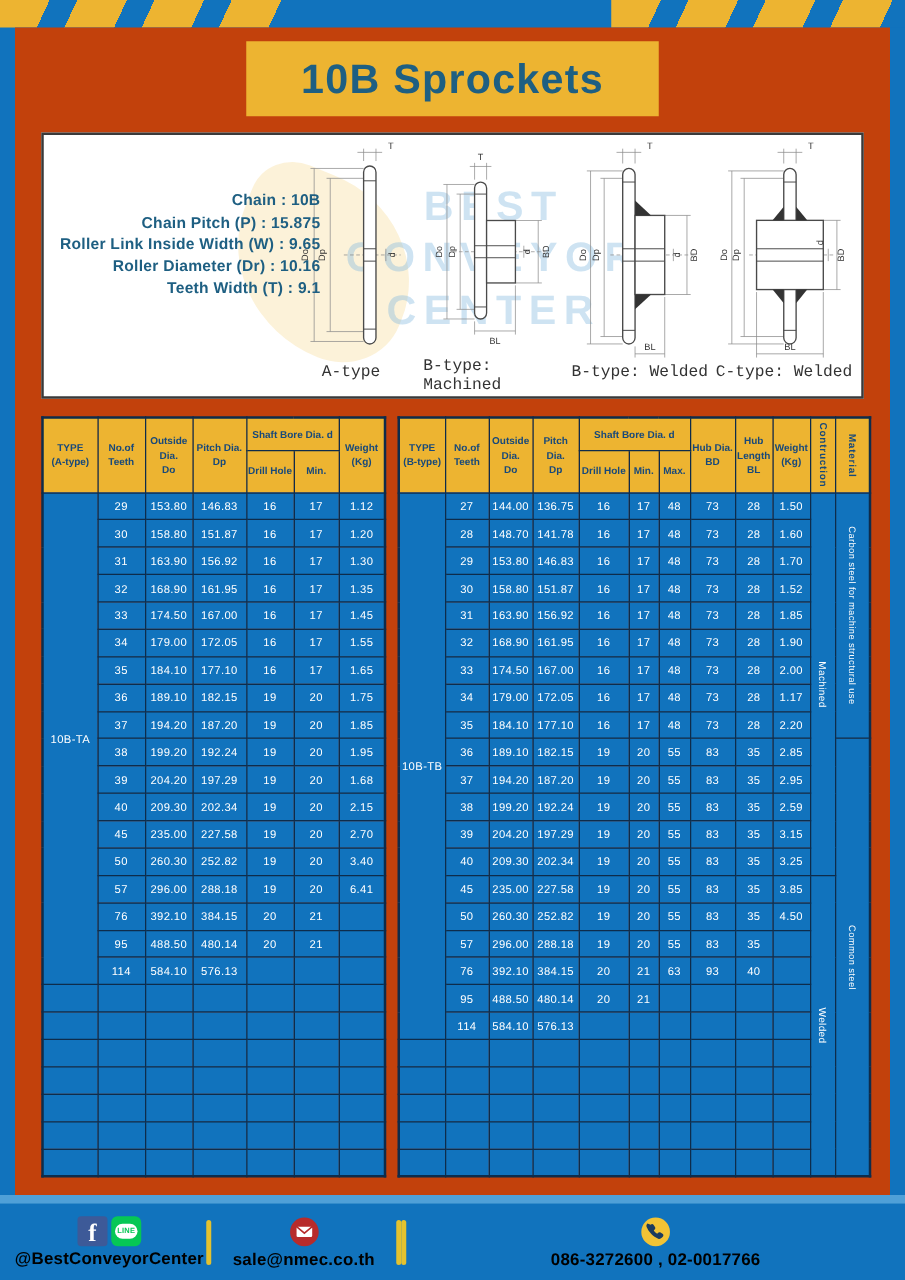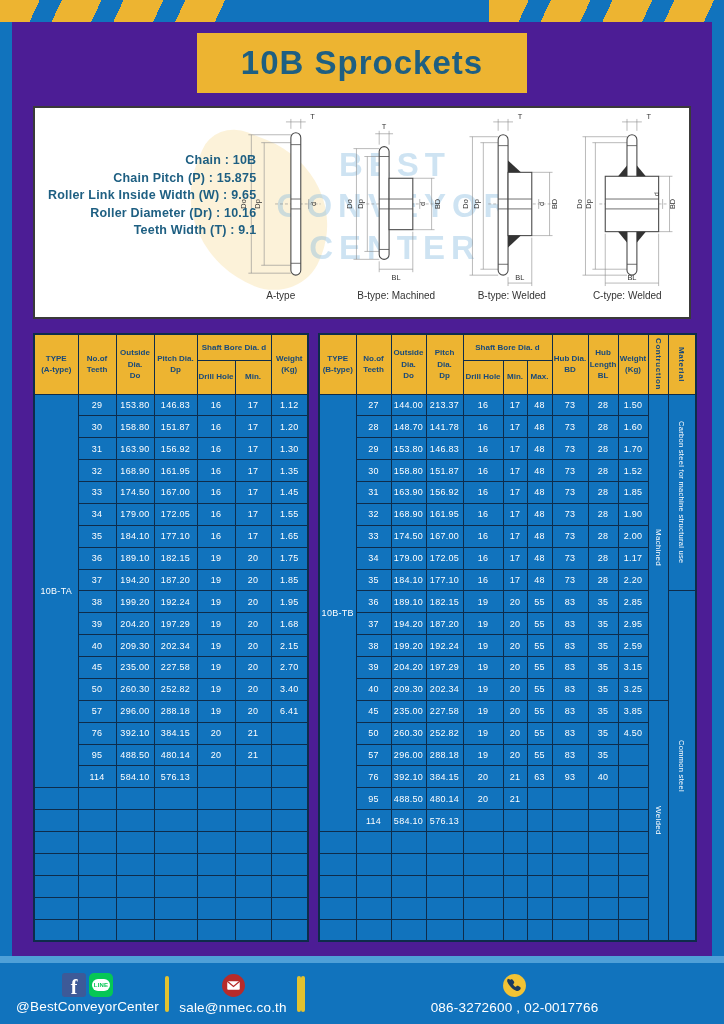--- a/index.html
+++ b/index.html
@@ -7,41 +7,41 @@
   body { position:relative; background:#1173BD; font-family:"Liberation Sans", sans-serif; overflow:hidden; }
 
   
   .top-band { position:absolute; top:0; left:0; width:724px; height:22px; background:#1173BD; }
   .stripes { position:absolute; top:0; height:22px;
     background:repeating-linear-gradient(115deg, #EDB431 0 36px, transparent 36px 56px); }
   .stripes-left { left:0; width:235px; }
   .stripes-right { right:0; width:235px; }
 
   
-  .content { position:absolute; left:12px; top:22px; width:700px; height:934px; background:#4c1d95; }
+  .content { position:absolute; left:12px; top:22px; width:700px; height:934px; background:#c2410c; }
 
   .banner { position:absolute; left:185px; top:11px; width:330px; height:60px; background:#EDB431;
     display:flex; align-items:center; justify-content:center; }
   .title { font-size:33px; font-weight:bold; color:#1E5F82; letter-spacing:1px; }
 
   
   .spec-box { position:absolute; left:21px; top:84px; width:658px; height:213px; border:2px solid #3a3a3a; background:#fff; }
   .spec-lines { position:absolute; left:13px; top:44px; z-index:3;text-align:right; }
   .spec-line { font-size:12.5px; font-weight:bold; color:#1E5F82; line-height:17.5px; letter-spacing:0.2px; }
 
   .ornament { position:absolute; left:148px; top:34px; width:150px; height:140px; background:#F5D88C;
     opacity:0.33; border-radius:24% 62% 34% 66%; transform:rotate(22deg); z-index:1; }
   .watermark { position:absolute; left:205px; top:36px; width:310px; text-align:center; font-size:33px;
     font-weight:bold; color:#7FB8DF; opacity:0.38; letter-spacing:6px; line-height:1.25;
     white-space:pre-line; pointer-events:none; z-index:2; }
 
   .diagrams { position:absolute; right:4px; top:5px; width:462px; height:202px; display:flex; z-index:2; }
   .diagram { width:25%; display:flex; flex-direction:column; align-items:center; justify-content:flex-start; }
   .diagram svg { width:102px; height:176px; }
-  .diag-label { font-size:10px; color:#333; margin-top:1px; }
+  .diag-label { font-size:13px; color:#333; margin-top:1px;font-family:Liberation Mono, monospace; }
 
   
   .tbl { position:absolute; border-collapse:collapse; table-layout:fixed; border:2px solid #0E2C4B; }
   .tbl-a { left:21px; top:311px; width:274px; }
   .tbl-b { left:306px; top:311px; width:377px; }
   .tbl th { background:#EDB431; color:#18497A; font-weight:bold; font-size:8px; border:1.5px solid #0E2C4B;
     white-space:pre-line; line-height:1.4; padding:0; text-align:center; vertical-align:middle; }
   .tbl thead tr.h1 { height:26px; }
   .tbl thead tr.h2 { height:34px; }
   .tbl td { background:#1173BD; border:1.5px solid #0E2C4B; color:#fff; font-size:9px; text-align:center;
@@ -49,23 +49,23 @@
   .tbl tbody tr { height:21.88px; }
   .vert { writing-mode:vertical-rl; letter-spacing:0.6px; }
   td.construction-cell { font-size:8px; }
   td.material-cell { font-size:7.5px; }
 
   
   .light-strip { position:absolute; left:0; top:956px; width:724px; height:7px; background:#4FA0D8; }
   .footer { position:absolute; left:0; top:963px; width:724px; height:61px; background:#1173BD;
     display:flex; align-items:center; padding-left:10px; }
   .f-sec { display:flex; flex-direction:column; align-items:center; justify-content:center; gap:2px; }
-  .f-sec1 { width:155px; } .f-sec2 { width:128px; } .f-sec3 { width:220px; } .f-sec4 { flex:1; }
+  .f-sec1 { width:155px; } .f-sec2 { width:148px; } .f-sec3 { width:220px; } .f-sec4 { flex:1; }
   .f-divider { width:4px; height:36px; background:#E3C22F; border-radius:2px; }
-  .f-text { color:#ffffff; font-weight:normal; font-size:13.5px; letter-spacing:0.2px; }
+  .f-text { color:#000000; font-weight:bold; font-size:13.5px; letter-spacing:0.2px; }
   .icon-row { display:flex; gap:3px; align-items:center; }
   .fb-icon { width:24px; height:24px; background:#3D5A98; border-radius:3px; color:#fff; font-weight:bold;
     font-size:20px; display:flex; align-items:flex-end; justify-content:center; line-height:0.95;
     font-family:"Liberation Serif", serif; overflow:hidden; }
   .line-icon { width:24px; height:24px; background:#06C755; border-radius:5px; display:flex;
     align-items:center; justify-content:center; }
   .line-bubble { background:#fff; border-radius:6px; width:18px; height:12px; color:#06C755; font-size:6px;
     font-weight:bold; display:flex; align-items:center; justify-content:center; letter-spacing:0.2px; }
 
   .dim-line { stroke:#8a8a8a; stroke-width:0.6; }
@@ -550,21 +550,21 @@
         <th>Drill Hole</th>
         <th>Min.</th>
         <th>Max.</th>
       </tr>
     </thead>
     <tbody id="tbody-b">
         <tr>
           <td rowspan="20">10B-TB</td>
           <td>27</td>
           <td>144.00</td>
-          <td>213.37</td>
+          <td>136.75</td>
           <td>16</td>
           <td>17</td>
           <td>48</td>
           <td>73</td>
           <td>28</td>
           <td>1.50</td>
           <td rowspan="14" class="vert construction-cell">Machined</td>
           <td rowspan="9" class="vert material-cell">Carbon steel for machine structural use</td>
         </tr>
         <tr>

